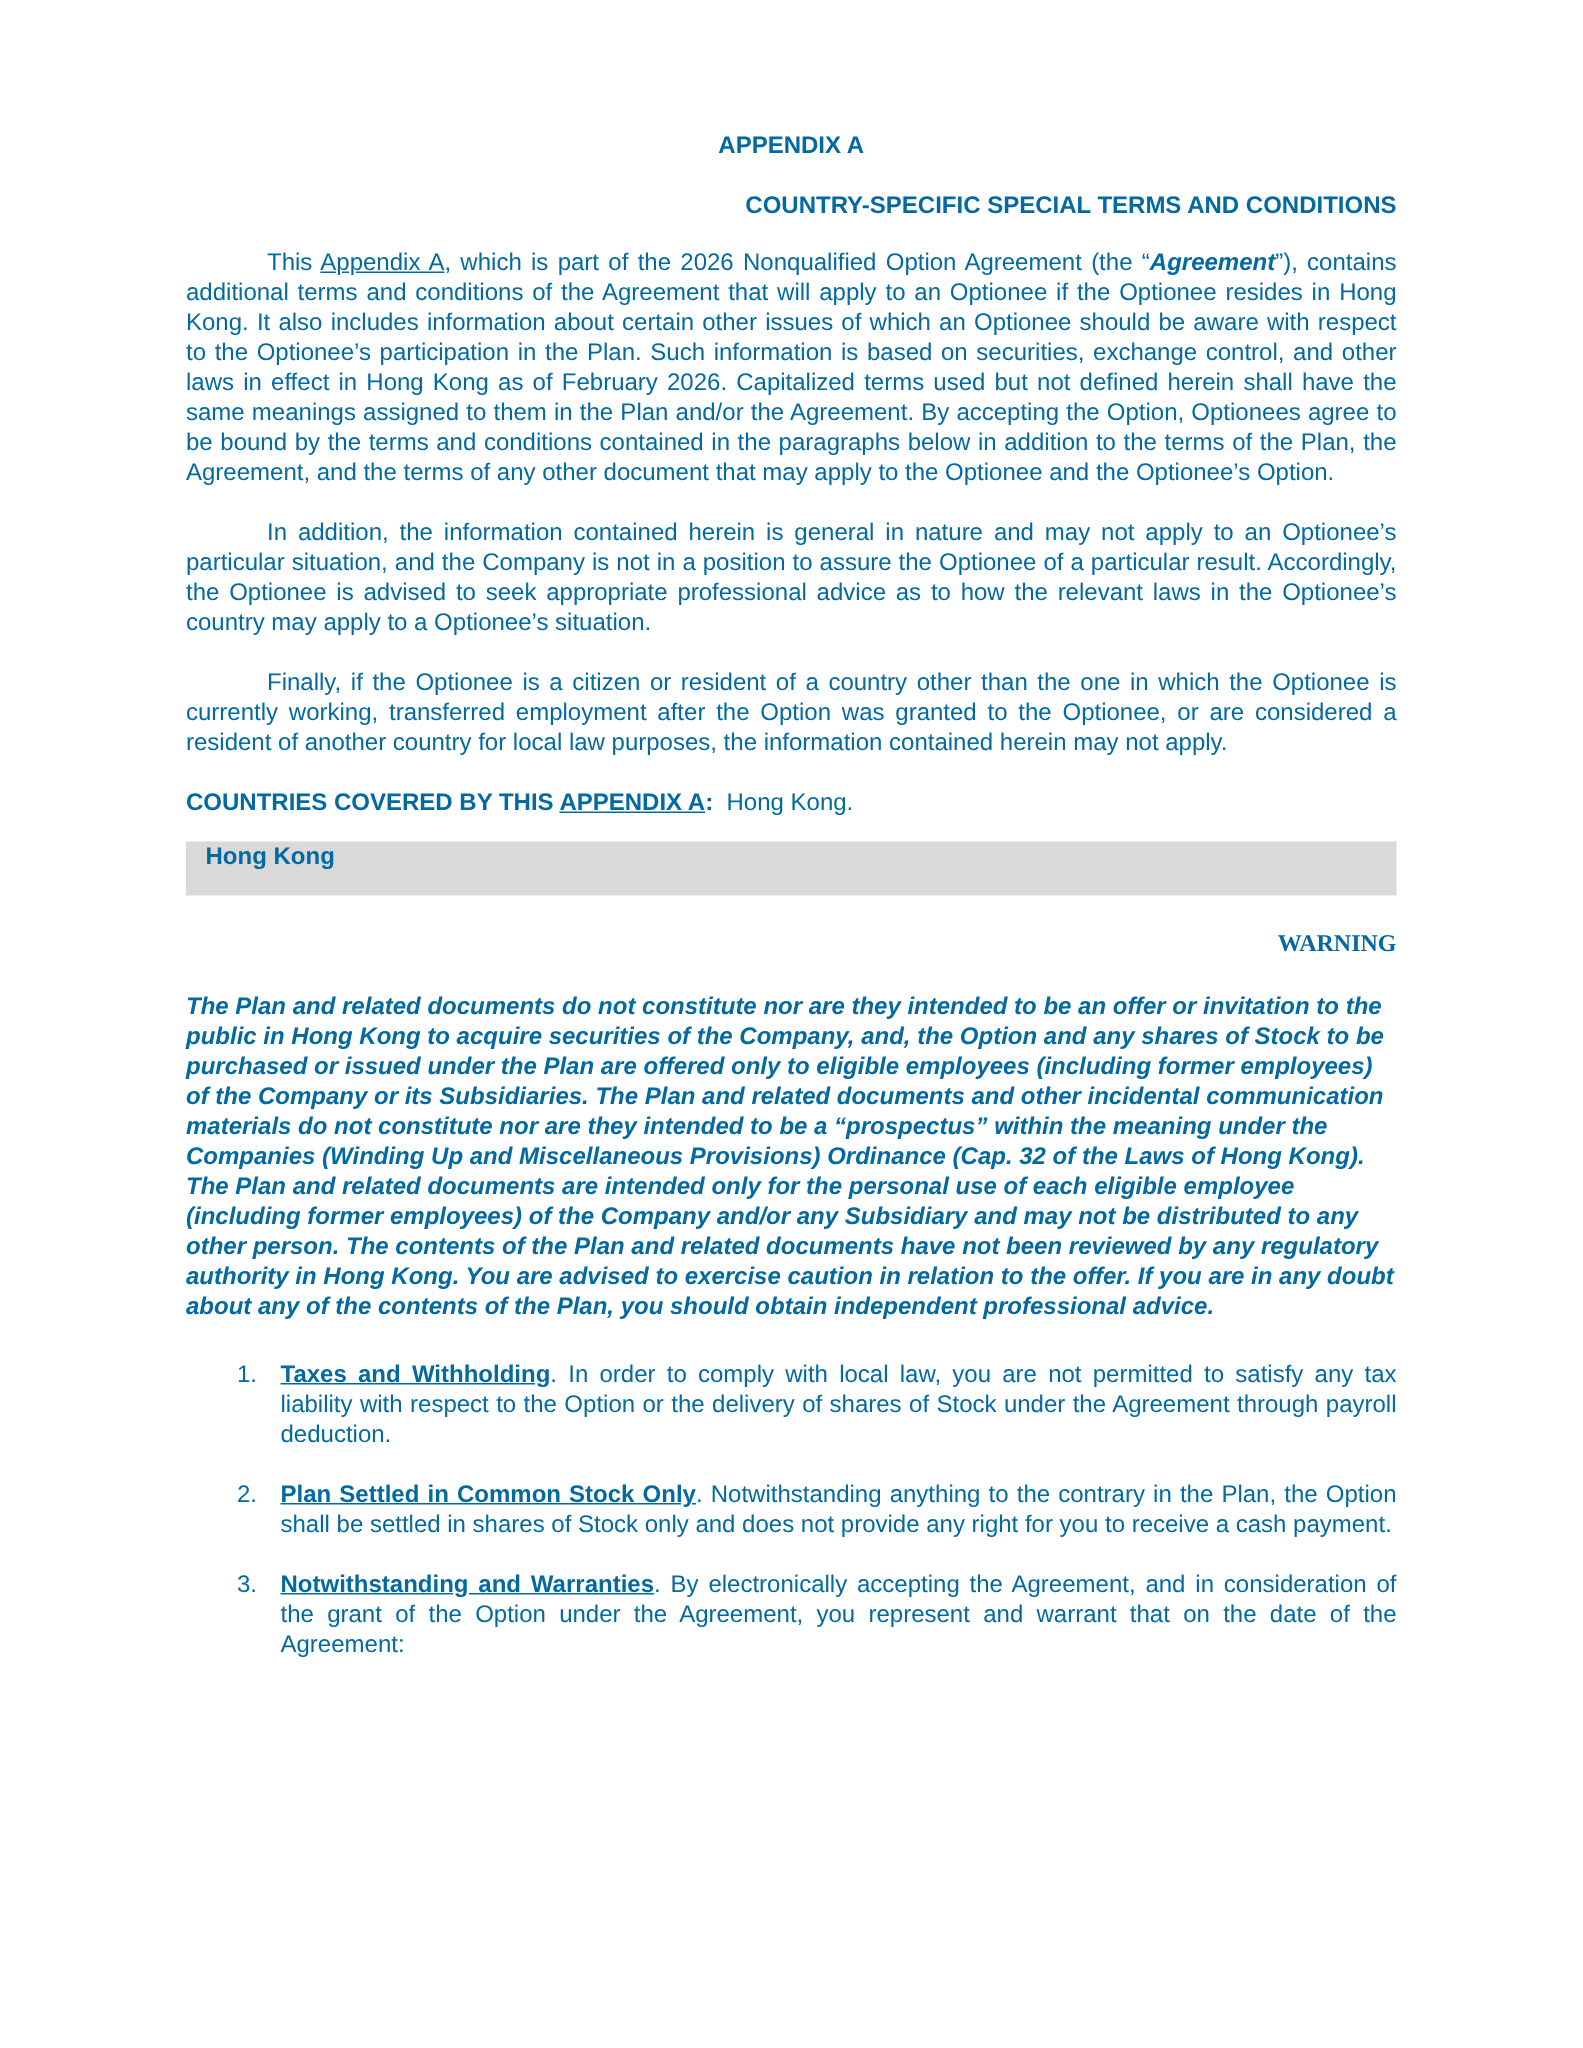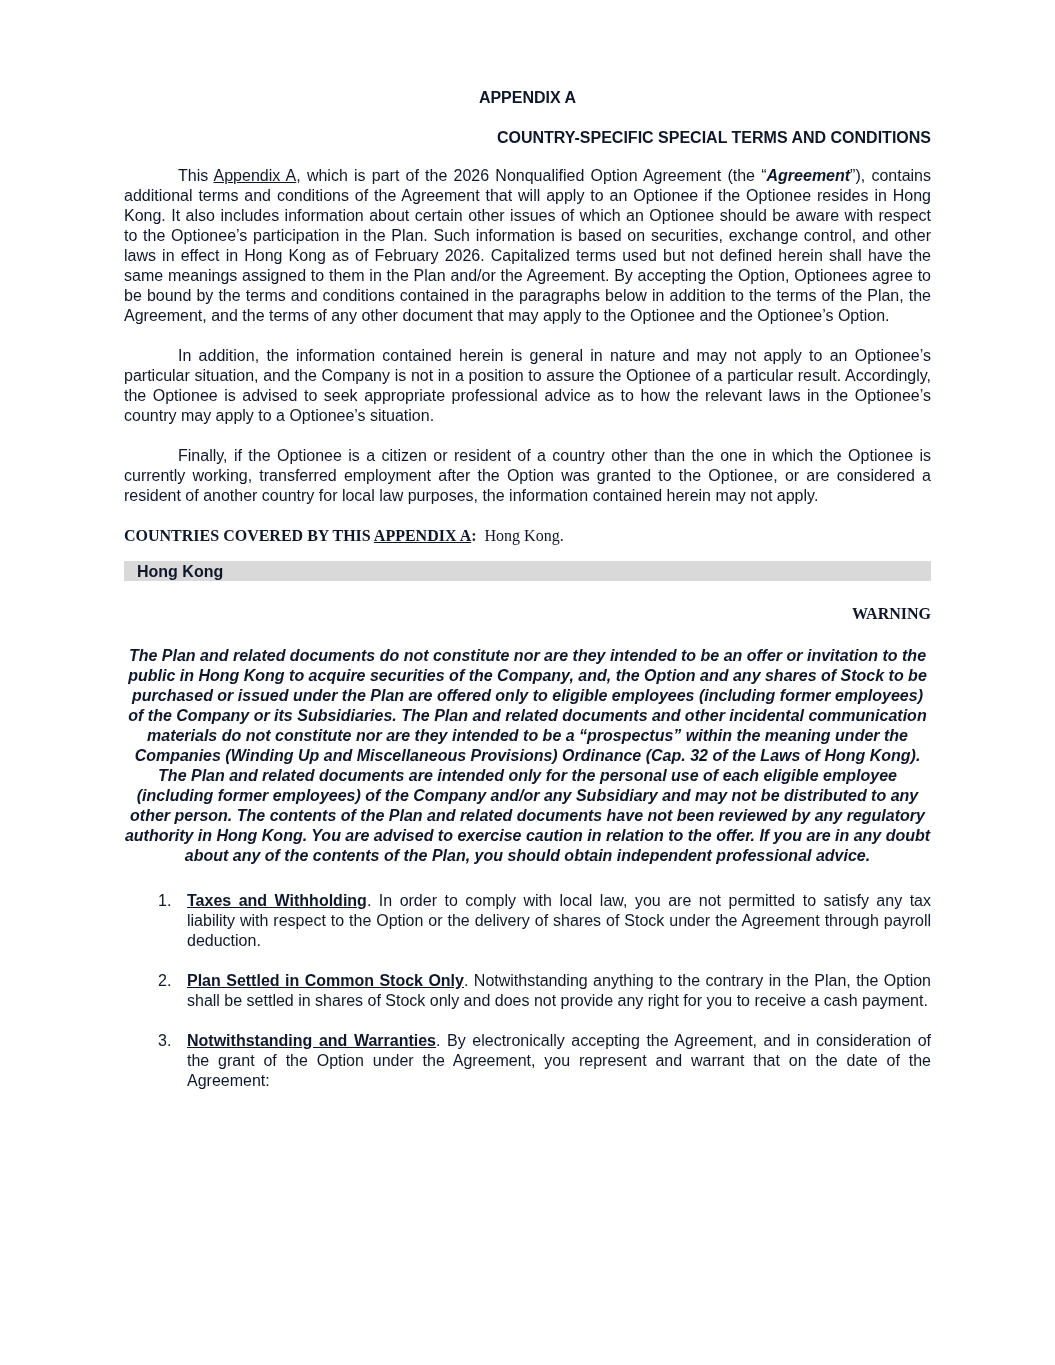--- a/index.html
+++ b/index.html
@@ -1,20 +1,20 @@
 <!DOCTYPE html>
 <html><head>
 <meta charset="utf-8">
 <style>
   html, body { margin: 0; padding: 0; background: #ffffff; }
   .page {
     width: 1055px;
     height: 1365px;
     background: #ffffff;
-    color: #0f172a;
+    color: #0369a1;
     font-family: "Liberation Sans", "DejaVu Sans", sans-serif;
     font-size: 16px;
     line-height: 20px;
     overflow: hidden;
     box-sizing: border-box;
     padding: 88px 124px 0 124px;
   }
   .doc-title {
     text-align: center;
     font-weight: bold;
@@ -29,38 +29,37 @@
     text-align: justify;
     text-indent: 54px;
     margin: 0 0 20px 0;
   }
   .u  { text-decoration: underline; }
   .b  { font-weight: bold; }
   .bi { font-weight: bold; font-style: italic; }
   .bu { font-weight: bold; text-decoration: underline; }
   .countries-line {
     margin: 16px 0 15px 0;
-    font-family: Liberation Serif, serif;
   }
   .country-banner {
     margin-top: 15px;
-    height: 20px;
+    height: 36px;
     line-height: 22px;
     padding-left: 13px;
     font-weight: bold;
     box-sizing: border-box;
   }
   .warning-heading {
     text-align: right;
     font-weight: bold;
     margin: 23px 0 0 0;
     font-family: Liberation Serif, serif;
   }
   .warning-body {
-    text-align: center;
+    text-align: left;
     font-weight: bold;
     font-style: italic;
     margin: 22px 0 0 0;
   }
   .terms-heading {
     font-weight: bold;
     font-style: italic;
     margin: 15px 0 0 0;
   }
   .terms-list { margin-top: 25px; }

